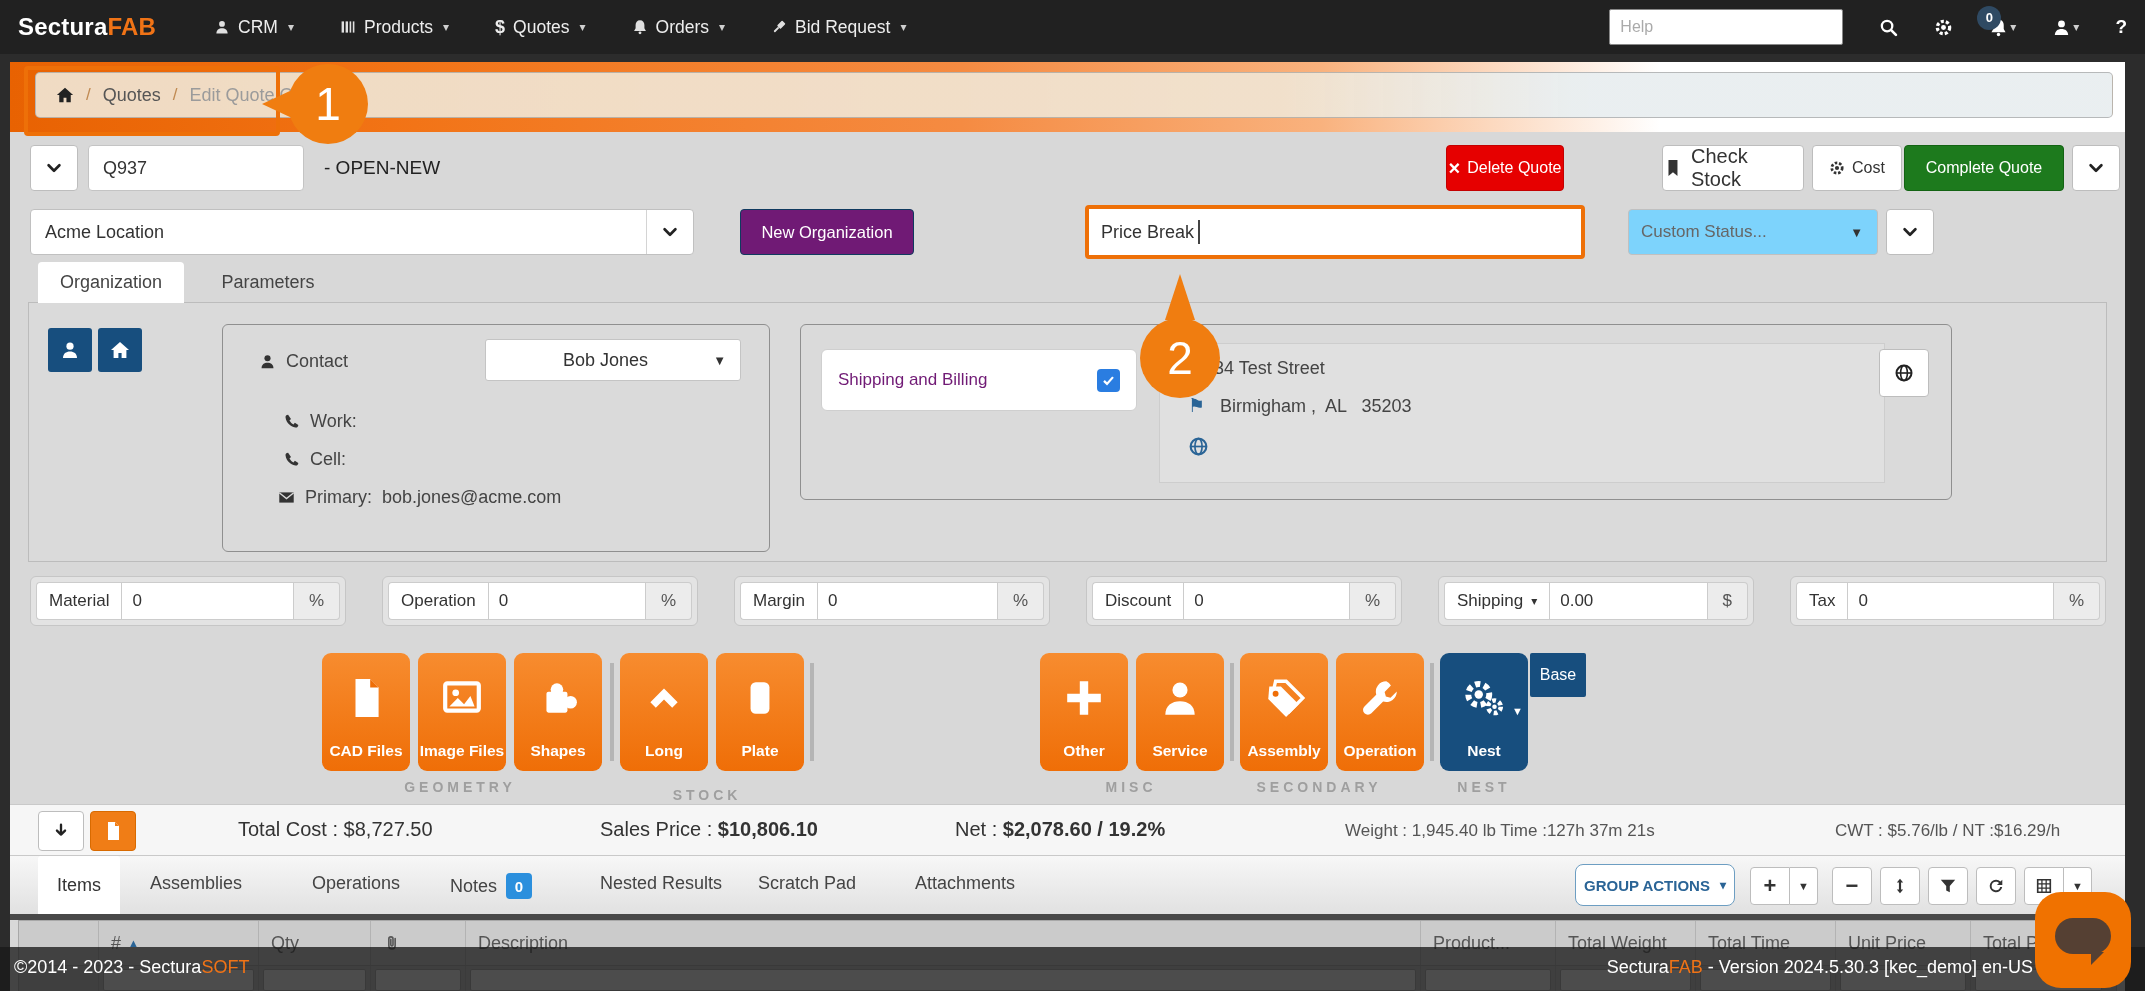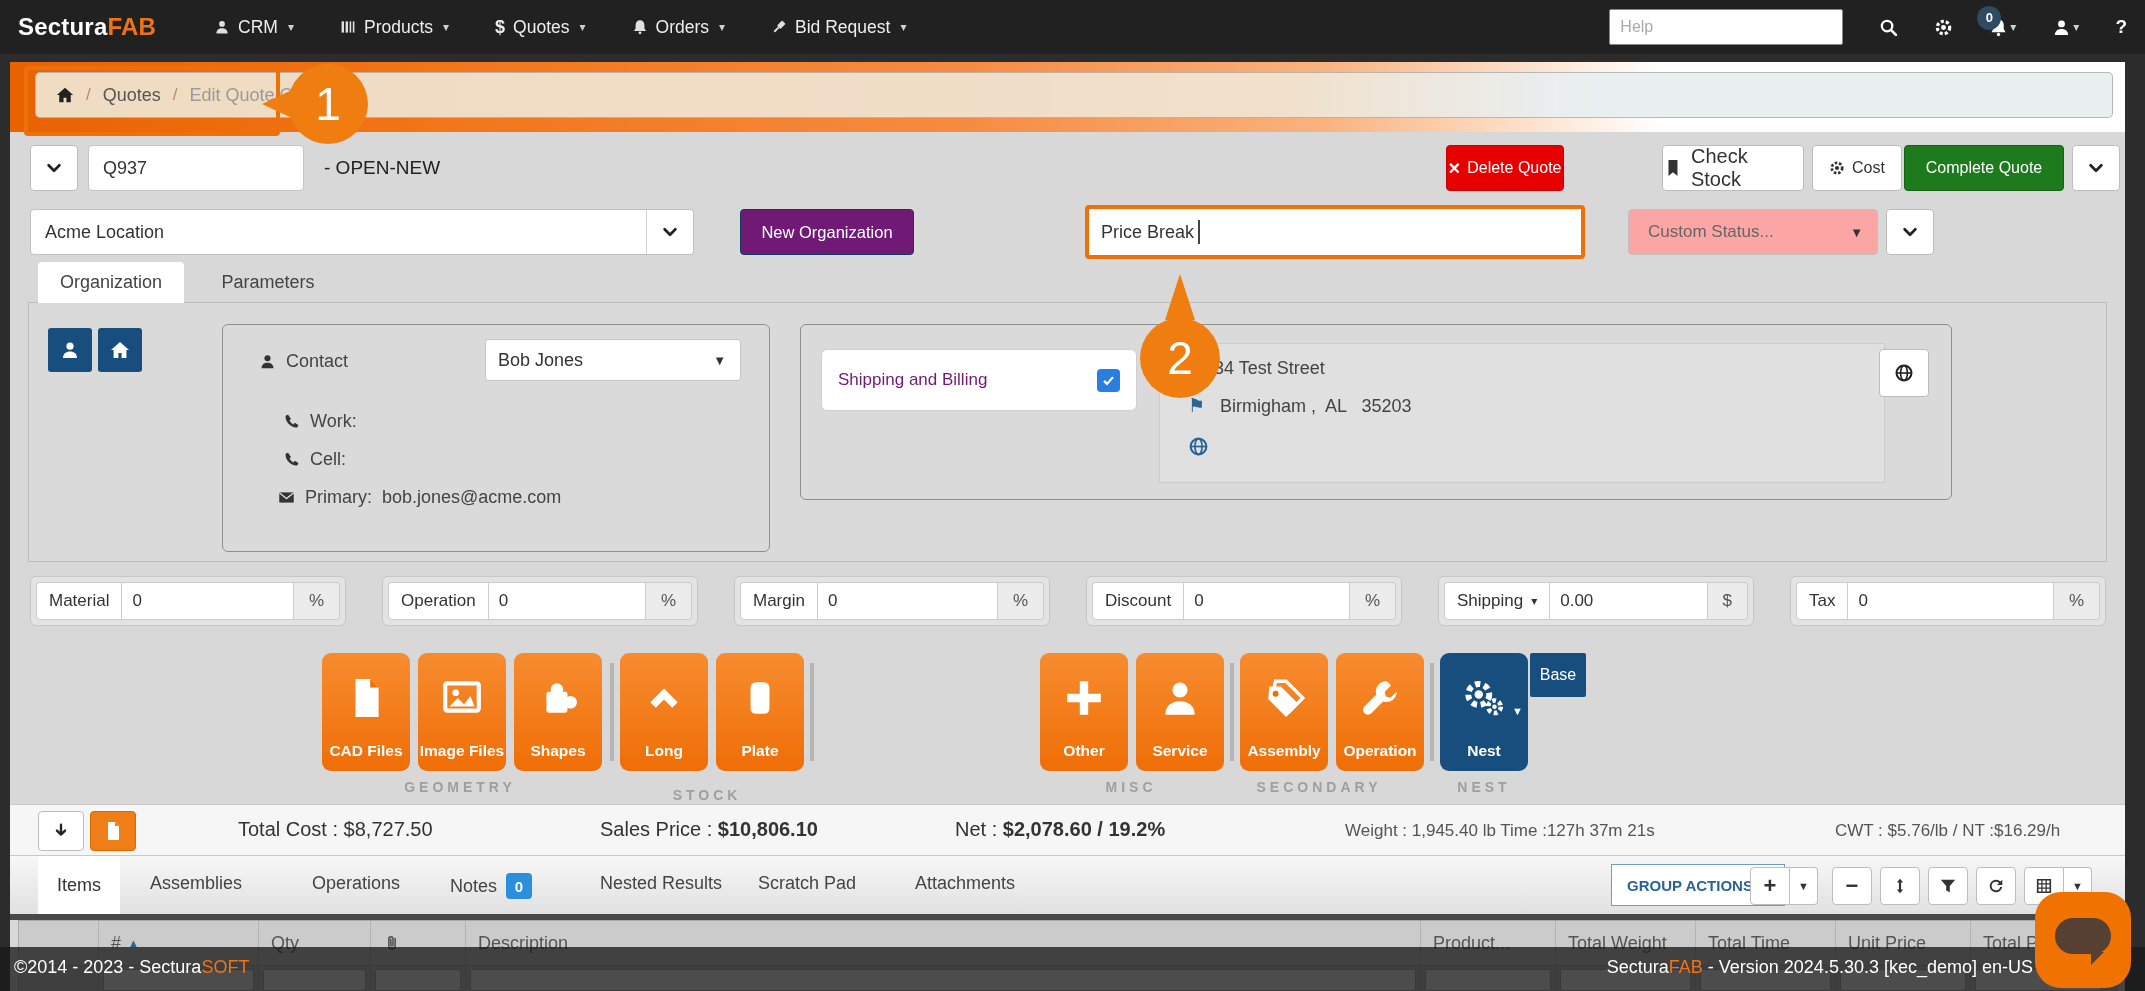--- a/index.html
+++ b/index.html
@@ -66,35 +66,35 @@
   .caret-btn2{position:absolute;left:2062px;top:13px;width:48px;height:46px;}
 
   .acme{position:absolute;left:20px;top:77px;width:664px;height:46px;background:#fff;border:1px solid #c0c0c0;
     border-radius:4px;display:flex;align-items:center;box-sizing:border-box;cursor:pointer;}
   .acme-text{flex:1;padding-left:14px;font-size:18px;color:#333;}
   .acme-caret{width:46px;height:100%;border-left:1px solid #d4d4d4;display:flex;align-items:center;justify-content:center;color:#333;}
   .neworg{position:absolute;left:730px;top:77px;width:174px;height:46px;background:#701a75;border:1px solid #103a5f;color:#fff;font-size:16.5px;}
   .pricebox{position:absolute;left:1075px;top:73px;width:500px;height:54px;border:4px solid #ee7008;border-radius:4px;box-sizing:border-box;background:#fff;}
   .priceinner{width:100%;height:100%;display:flex;align-items:center;padding-left:12px;box-sizing:border-box;font-size:18px;color:#333;}
   .cursorbar{display:inline-block;width:2px;height:24px;background:#444;margin-left:4px;}
-  .customstatus{position:absolute;left:1618px;top:77px;width:250px;height:46px;background:#fca5a5;border:1px solid #c0c0c0;border-radius:4px;
-    display:flex;align-items:center;box-sizing:border-box;cursor:pointer;padding-left:7px;}
+  .customstatus{position:absolute;left:1618px;top:77px;width:250px;height:46px;background:#7dd3fc;border:1px solid #c0c0c0;border-radius:4px;
+    display:flex;align-items:center;box-sizing:border-box;cursor:pointer;}
   .cs-text{flex:1;padding-left:12px;font-size:17px;color:#666;}
   .cs-arrow{font-size:13px;color:#333;padding-right:14px;}
   .caret-btn3{position:absolute;left:1876px;top:77px;width:48px;height:46px;}
 
   
   .tab-org{position:absolute;left:28px;top:130px;width:146px;height:41px;background:#fff;z-index:2;
     border-radius:4px 4px 0 0;display:flex;align-items:center;justify-content:center;font-size:18px;color:#444;cursor:pointer;}
   .tab-params{position:absolute;left:190px;top:130px;width:136px;height:40px;
     display:flex;align-items:center;justify-content:center;font-size:18px;color:#444;cursor:pointer;}
   .org-panel{position:absolute;left:18px;top:170px;width:2079px;height:260px;border:1px solid #bcbcbc;background:#dadada;box-sizing:border-box;}
   .sq-blue{position:absolute;top:196px;width:44px;height:44px;background:#174e7e;border-radius:3px;
     display:flex;align-items:center;justify-content:center;color:#fff;font-size:20px;cursor:pointer;}
-  .contact-card{position:absolute;left:212px;top:192px;width:548px;height:228px;border:1px solid #8f8f8f;border-radius:6px;box-sizing:border-box;}
+  .contact-card{position:absolute;left:212px;top:192px;width:548px;height:228px;border:1px solid #8f8f8f;border-radius:6px;box-sizing:border-box;text-align:center;}
   .c-row{position:absolute;display:flex;align-items:center;gap:10px;font-size:18px;color:#444;}
   .c-icon{color:#333;font-size:17px;}
   .c-select{position:absolute;left:262px;top:14px;width:256px;height:42px;background:#fff;border:1px solid #c4c4c4;border-radius:3px;
     display:flex;align-items:center;box-sizing:border-box;cursor:pointer;}
   .c-select .cs-text{font-size:18px;color:#333;}
   .ship-card{position:absolute;left:790px;top:192px;width:1152px;height:176px;border:1px solid #8f8f8f;border-radius:6px;box-sizing:border-box;}
   .shipbill{position:absolute;left:20px;top:24px;width:316px;height:62px;background:#fff;border:1px solid #cfcfcf;border-radius:6px;
     display:flex;align-items:center;box-sizing:border-box;padding:0 16px;}
   .shipbill-label{flex:1;font-size:17px;color:#701a75;}
   .checkbox{width:23px;height:23px;background:#2a7de1;border-radius:4px;display:flex;align-items:center;justify-content:center;cursor:pointer;}
@@ -136,22 +136,22 @@
   .tot-small{position:absolute;top:16px;font-size:17px;color:#555;}
 
   
   .tabbar{position:absolute;left:0;top:724px;width:2115px;height:58px;
     background:linear-gradient(#f7f7f7,#e1e1e1);border-bottom:6px solid #484848;box-sizing:content-box;}
   .btab-active{position:absolute;left:28px;top:0;width:82px;height:58px;background:#fff;border-radius:3px 3px 0 0;
     display:flex;align-items:center;justify-content:center;font-size:18px;color:#333;cursor:pointer;}
   .btab{position:absolute;top:17px;font-size:18px;color:#444;cursor:pointer;display:flex;align-items:center;gap:9px;}
   .nbadge{width:26px;height:26px;background:#2b8fdd;border-radius:4px;color:#fff;font-size:15px;font-weight:bold;
     display:flex;align-items:center;justify-content:center;}
-  .ga-btn{position:absolute;left:1565px;top:8px;width:174px;height:42px;background:#fff;border:1px solid #6d9ec2;
-    border-radius:0;color:#2a6496;font-weight:bold;font-size:15px;gap:8px;margin-left:36px;}
+  .ga-btn{position:absolute;left:1565px;top:8px;width:160px;height:42px;background:#fff;border:1px solid #6d9ec2;
+    border-radius:8px;color:#2a6496;font-weight:bold;font-size:15px;gap:8px;}
   .sqbtn{position:absolute;top:11px;width:40px;height:38px;font-size:18px;color:#333;}
   .sqbtn-caret{position:absolute;top:11px;width:28px;height:38px;font-size:11px;color:#333;border-left:none;border-radius:0 4px 4px 0;}
   .rl{border-radius:4px 0 0 4px;}
 
   
   .thead{position:absolute;left:8px;top:788px;width:2099px;height:46px;background:#cbcbcb;border:1px solid #a8a8a8;
     box-sizing:border-box;display:flex;}
   .th{border-right:1px solid #b3b3b3;display:flex;align-items:center;padding-left:12px;font-size:18px;color:#555;box-sizing:border-box;gap:7px;}
   .sortup{color:#2a6496;font-size:11px;}
   .tfilter{position:absolute;left:8px;top:834px;width:2099px;height:25px;background:#c2c2c2;display:flex;

